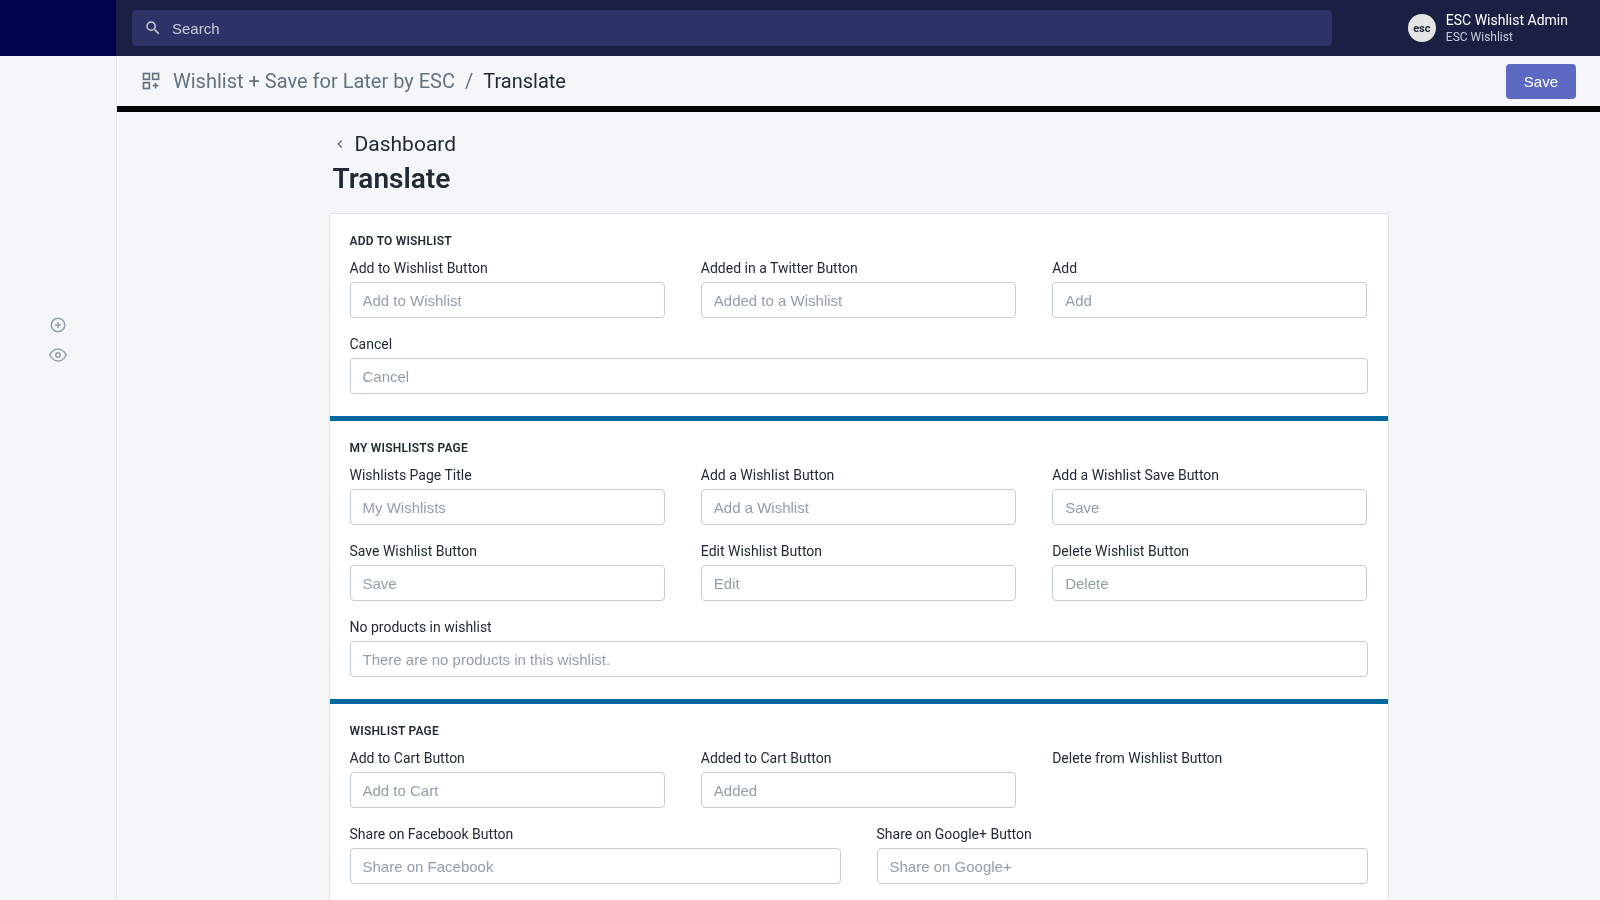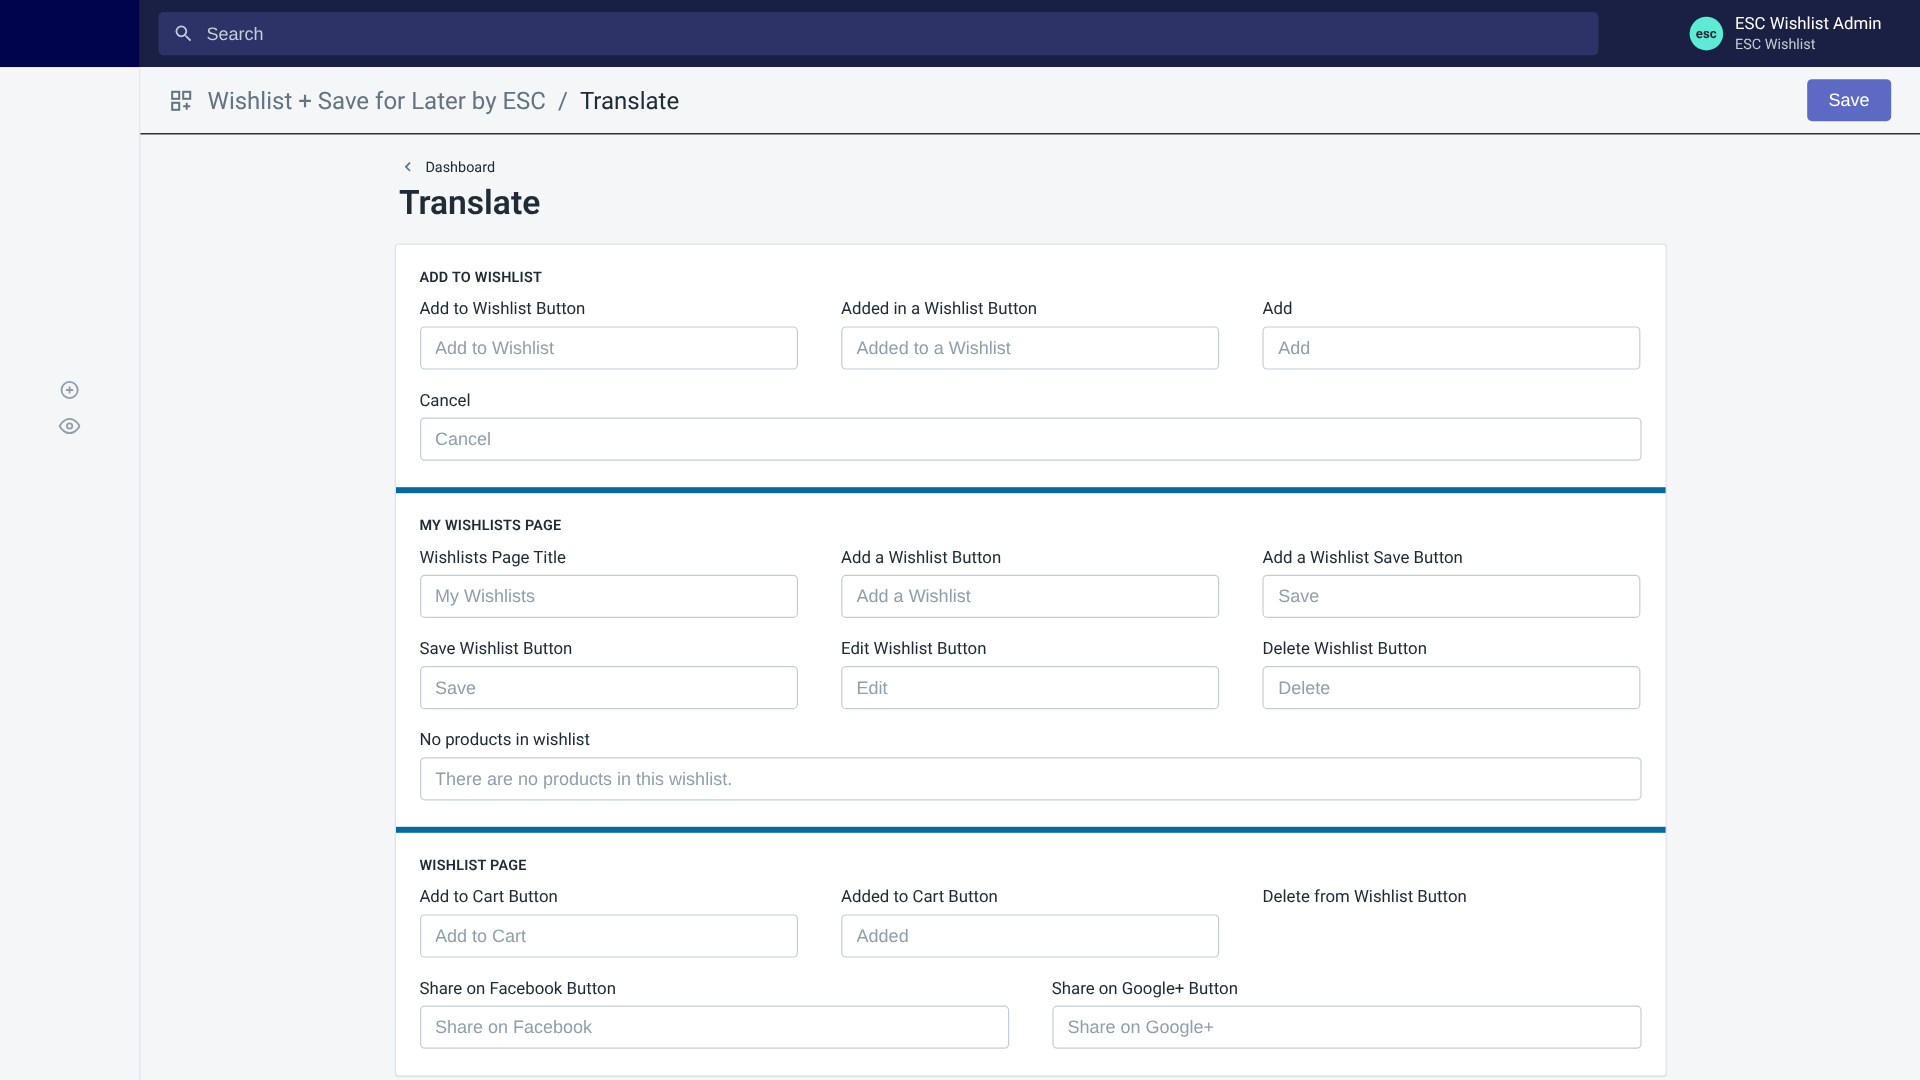--- a/index.html
+++ b/index.html
@@ -6,42 +6,42 @@
 body { font-family: -apple-system, BlinkMacSystemFont, "Segoe UI", Roboto, Helvetica, Arial, sans-serif; background: #f4f6f8; color: #212b36; }
 
 .topbar { height: 56px; background: #1a2044; display: flex; align-items: center; padding: 0 16px; }
 .topbar-left { width: 116px; flex: 0 0 116px; background: #00044c; height: 56px; margin: -0 0 -0 -16px; }
 .search-wrap { flex: 1; padding: 0 16px 0 0; margin-left: 16px; }
 .search { display: flex; align-items: center; background: #2d3366; border-radius: 4px; height: 36px; padding: 12px 12px; width: 100%; max-width: 1200px; }
 .search svg { width: 18px; height: 18px; fill: #c4cdd5; margin-right: 10px; }
 .search input { background: transparent; border: none; outline: none; color: #c4cdd5; font-size: 15px; flex: 1; }
 .search input::placeholder { color: #c4cdd5; }
 .user-area { display: flex; align-items: center; color: #fff; padding-right: 16px; cursor: pointer; }
-.avatar { width: 28px; height: 28px; border-radius: 50%; background: #5eead4; color: #212b36; font-size: 11px; font-weight:700; display:flex; align-items:center; justify-content:center; margin-right:10px;}
+.avatar { width: 28px; height: 28px; border-radius: 50%; background: #e5e5e5; color: #212b36; font-size: 11px; font-weight:700; display:flex; align-items:center; justify-content:center; margin-right:10px;}
 .user-text .line1 { font-size: 14px; font-weight: 400; }
 .user-text .line2 { font-size: 12px; color: #c4cdd5; margin-top: 2px; }
 
 .layout { display: flex; }
 .sidebar { width: 116px; flex: 0 0 116px; background: #f4f6f8; min-height: calc(100vh - 56px); display: flex; flex-direction: column; align-items: center; padding-top: 260px; gap: 12px; }
 .sidebar-icon { width: 18px; height: 18px; color: #919eab; cursor: pointer; }
 
 .main { flex: 1; background: #f4f6f8; border-left: 1px solid #dfe3e8; }
 
-.crumb-bar { height: 56px; border-bottom: 1px solid #000000; display: flex; align-items: center; padding: 0 24px; background: #f4f6f8; }
+.crumb-bar { height: 56px; border-bottom: 6px solid #000000; display: flex; align-items: center; padding: 0 24px; background: #f4f6f8; }
 .crumb-icon { width: 20px; height: 20px; color: #637381; margin-right: 12px; }
 .crumb-link { color: #637381; font-size: 20px; }
 .crumb-sep { color: #637381; margin: 0 10px; font-size: 20px; }
 .crumb-current { color: #212b36; font-size: 20px; }
 .crumb-spacer { flex: 1; }
 .save-btn { background: #5c6ac4; color: #fff; border: none; border-radius: 4px; padding: 9px 18px; font-size: 15px; cursor: pointer; }
 
 .content { max-width: 1060px; margin: 0 auto; padding: 20px 0 40px; }
 .back-row { display: flex; align-items: center; margin-bottom: 6px; margin-left: 4px; }
 .back-row svg { width: 14px; height: 14px; color: #637381; margin-right: 8px; }
-.back-row span { color: #212b36; font-size: 12px; }
+.back-row span { color: #212b36; font-size: 21px; }
 .page-title { font-size: 28px; font-weight: 600; color: #212b36; margin-left: 4px; margin-bottom: 18px; }
 
 .card { background: #fff; border: 1px solid #dfe3e8; border-radius: 3px; box-shadow: 0 1px 0 rgba(22,29,37,.05); }
 .section { padding: 20px 20px 22px; border-bottom: 5px solid #0369a1; }
 .section:last-child { border-bottom: none; }
 .section-title { font-size: 12px; font-weight: 600; text-transform: uppercase; color: #212b36; letter-spacing: .2px; margin-bottom: 12px; }
 
 .row { display: flex; gap: 36px; margin-bottom: 18px; }
 .row:last-child { margin-bottom: 0; }
 .field { flex: 1; display: flex; flex-direction: column; }
@@ -113,21 +113,21 @@
       <div class="card">
 
         <div class="section">
           <div class="section-title">Add to Wishlist</div>
           <div class="row">
             <div class="field">
               <label class="label">Add to Wishlist Button</label>
               <input class="input" type="text" placeholder="Add to Wishlist" style="">
             </div>
             <div class="field">
-              <label class="label">Added in a Wishlist Button</label>
+              <label class="label">Added in a Twitter Button</label>
               <input class="input" type="text" placeholder="Added to a Wishlist" style="">
             </div>
             <div class="field">
               <label class="label">Add</label>
               <input class="input" type="text" placeholder="Add" style="">
             </div>
           </div>
           <div class="row">
             <div class="field full">
               <label class="label">Cancel</label>

